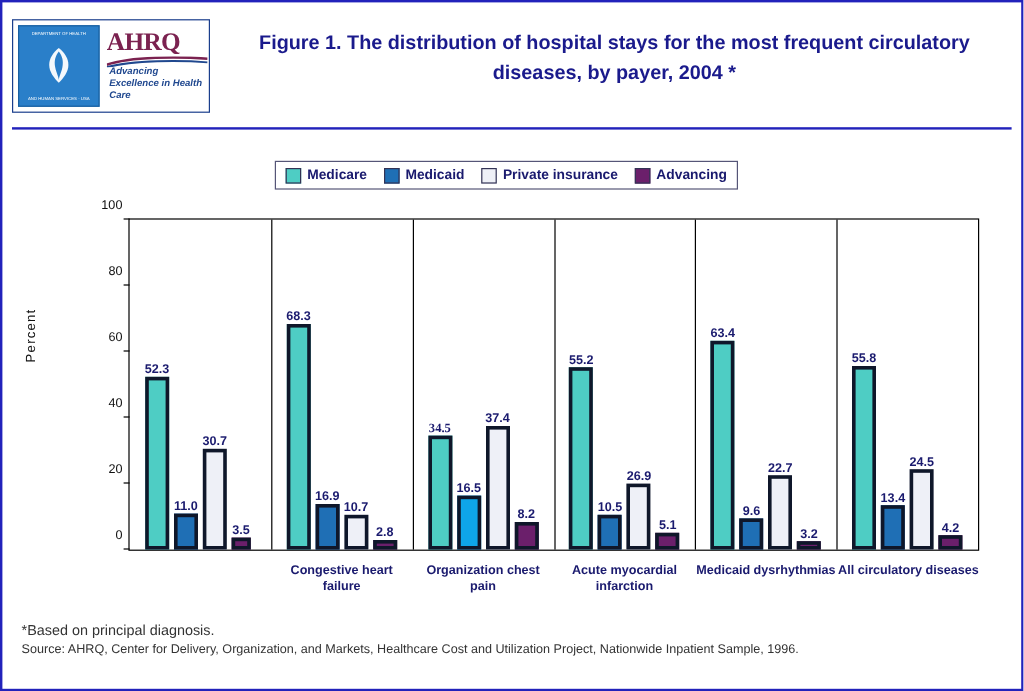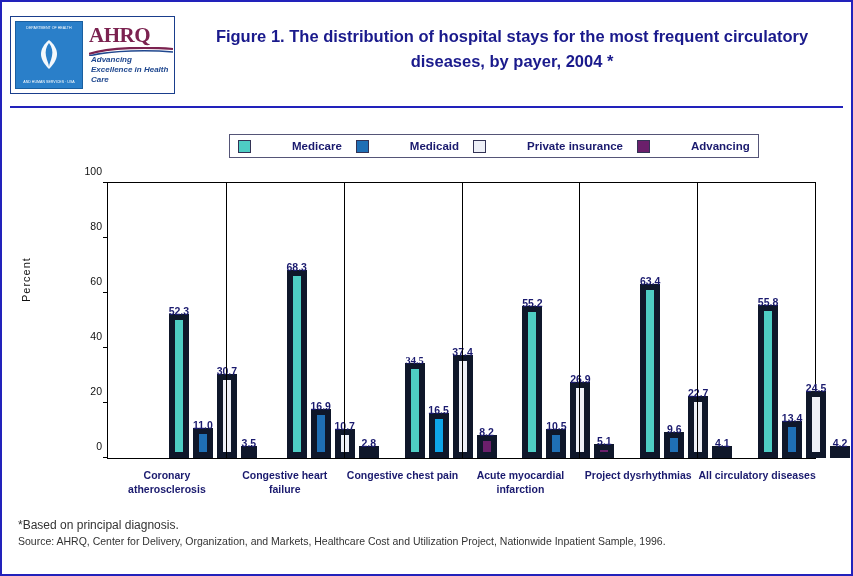--- a/index.html
+++ b/index.html
@@ -137,21 +137,20 @@
     width: 13px;
     height: 13px;
     margin-right: 5px;
     border: 1px solid #333355;
     box-sizing: border-box;
   }
   .legend-label {
     font-size: 11.5px;
     color: #1a1a6e;
     font-weight: bold;
-    margin-left: 36px;
   }
 
   
   #plot-wrap {
     position: absolute;
     left: 0; top: 0;
     width: 849px; height: 572px;
   }
   #y-axis-title {
     position: absolute;
@@ -200,23 +199,22 @@
   .group-sep {
     position: absolute;
     bottom: 0;
     width: 0;
     height: 100%;
     border-left: 1px solid #000000;
   }
   .bar {
     position: absolute;
     bottom: 0;
-    border: 6px solid #0f172a;
-    box-sizing: border-box;
-    margin-left: 48px;
+    border: 3px solid #0f172a;
+    box-sizing: border-box;
   }
   .bar-value {
     position: absolute;
     bottom: 100%;
     left: 50%;
     transform: translateX(-50%);
     margin-bottom: 3px;
     font-size: 10.5px;
     font-weight: bold;
     color: #1a1a6e;
@@ -319,27 +317,26 @@
           </div>
           <div class="bar" style="left: 36.9167px; width: 20px; height: 30.25px; background: rgb(31, 111, 181);">
             <span class="bar-value">11.0</span>
           </div>
           <div class="bar" style="left: 60.9167px; width: 20px; height: 84.425px; background: rgb(238, 240, 247);">
             <span class="bar-value">30.7</span>
           </div>
           <div class="bar" style="left: 84.9167px; width: 16px; height: 9.625px; background: rgb(107, 31, 107);">
             <span class="bar-value">3.5</span>
           </div>
-          <div class="cat-label" style="left: 0px; width: 117.833px;">Coronary atherosclerosis</div>
         </div>
         <div class="group" style="left: 117.833px; width: 117.833px;">
           <div class="bar" style="left: 12.9167px; width: 20px; height: 187.825px; background: rgb(78, 205, 196);">
             <span class="bar-value">68.3</span>
           </div>
-          <div class="bar" style="left: 36.9167px; width: 20px; height: 49px; background: rgb(31, 111, 181);">
+          <div class="bar" style="left: 36.9167px; width: 20px; height: 38px; background: rgb(31, 111, 181);">
             <span class="bar-value">16.9</span>
           </div>
           <div class="bar" style="left: 60.9167px; width: 20px; height: 29.425px; background: rgb(238, 240, 247);">
             <span class="bar-value">10.7</span>
           </div>
           <div class="bar" style="left: 84.9167px; width: 20px; height: 7.7px; background: rgb(107, 31, 107);">
             <span class="bar-value">2.8</span>
           </div>
           <div class="cat-label" style="left: 0px; width: 117.833px;">Congestive heart failure</div>
         </div>
@@ -350,53 +347,53 @@
           </div>
           <div class="bar" style="left: 36.9167px; width: 20px; height: 45.375px; background: #0ea5e9;">
             <span class="bar-value">16.5</span>
           </div>
           <div class="bar" style="left: 60.9167px; width: 20px; height: 102.85px; background: rgb(238, 240, 247);">
             <span class="bar-value">37.4</span>
           </div>
           <div class="bar" style="left: 84.9167px; width: 20px; height: 22.55px; background: rgb(107, 31, 107);">
             <span class="bar-value">8.2</span>
           </div>
-          <div class="cat-label" style="left: 0px; width: 117.833px;">Congestive chest pain</div>
+          <div class="cat-label" style="left: 0px; width: 117.833px;">Organization chest pain</div>
         </div>
         <div class="group-sep" style="left: 235.667px;"></div>
         <div class="group" style="left: 353.5px; width: 117.833px;">
           <div class="bar" style="left: 12.9167px; width: 20px; height: 151.8px; background: rgb(78, 205, 196);">
             <span class="bar-value">55.2</span>
           </div>
           <div class="bar" style="left: 36.9167px; width: 20px; height: 28.875px; background: rgb(31, 111, 181);">
             <span class="bar-value">10.5</span>
           </div>
-          <div class="bar" style="left: 60.9167px; width: 20px; height: 76px; background: rgb(238, 240, 247);">
+          <div class="bar" style="left: 60.9167px; width: 20px; height: 55px; background: rgb(238, 240, 247);">
             <span class="bar-value">26.9</span>
           </div>
           <div class="bar" style="left: 84.9167px; width: 20px; height: 14.025px; background: rgb(107, 31, 107);">
             <span class="bar-value">5.1</span>
           </div>
           <div class="cat-label" style="left: 0px; width: 117.833px;">Acute myocardial infarction</div>
         </div>
         <div class="group-sep" style="left: 353.5px;"></div>
         <div class="group" style="left: 471.333px; width: 117.833px;">
           <div class="bar" style="left: 12.9167px; width: 20px; height: 174.35px; background: rgb(78, 205, 196);">
             <span class="bar-value">63.4</span>
           </div>
           <div class="bar" style="left: 36.9167px; width: 20px; height: 26.4px; background: rgb(31, 111, 181);">
             <span class="bar-value">9.6</span>
           </div>
           <div class="bar" style="left: 60.9167px; width: 20px; height: 62.425px; background: rgb(238, 240, 247);">
             <span class="bar-value">22.7</span>
           </div>
           <div class="bar" style="left: 84.9167px; width: 20px; height: 7.425px; background: rgb(107, 31, 107);">
-            <span class="bar-value">4.1</span>
-          </div>
-          <div class="cat-label" style="left: 0px; width: 117.833px;">Project dysrhythmias</div>
+            <span class="bar-value">3.2</span>
+          </div>
+          <div class="cat-label" style="left: 0px; width: 117.833px;">Medicaid dysrhythmias</div>
         </div>
         <div class="group-sep" style="left: 471.333px;"></div>
         <div class="group" style="left: 589.167px; width: 117.833px;">
           <div class="bar" style="left: 12.9167px; width: 20px; height: 153.45px; background: rgb(78, 205, 196);">
             <span class="bar-value">55.8</span>
           </div>
           <div class="bar" style="left: 36.9167px; width: 20px; height: 36.85px; background: rgb(31, 111, 181);">
             <span class="bar-value">13.4</span>
           </div>
           <div class="bar" style="left: 60.9167px; width: 20px; height: 67.375px; background: rgb(238, 240, 247); text-align: center;">

